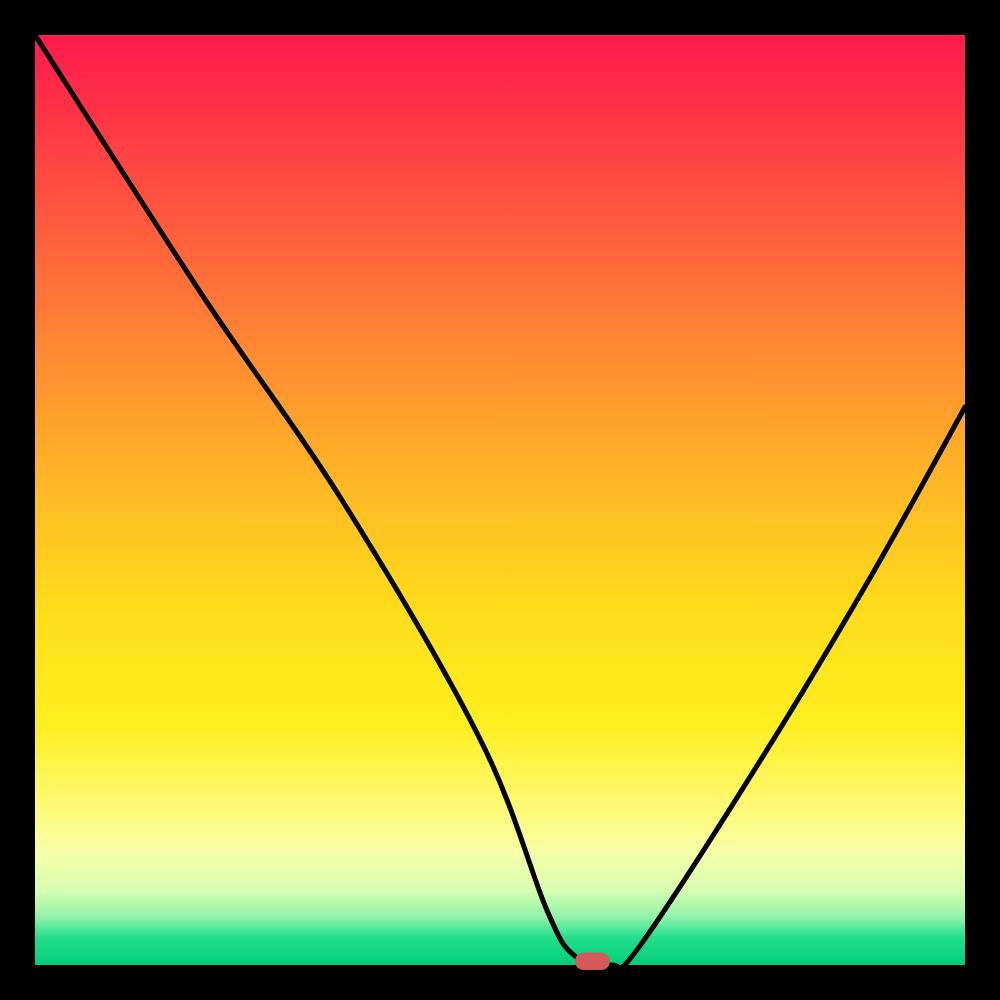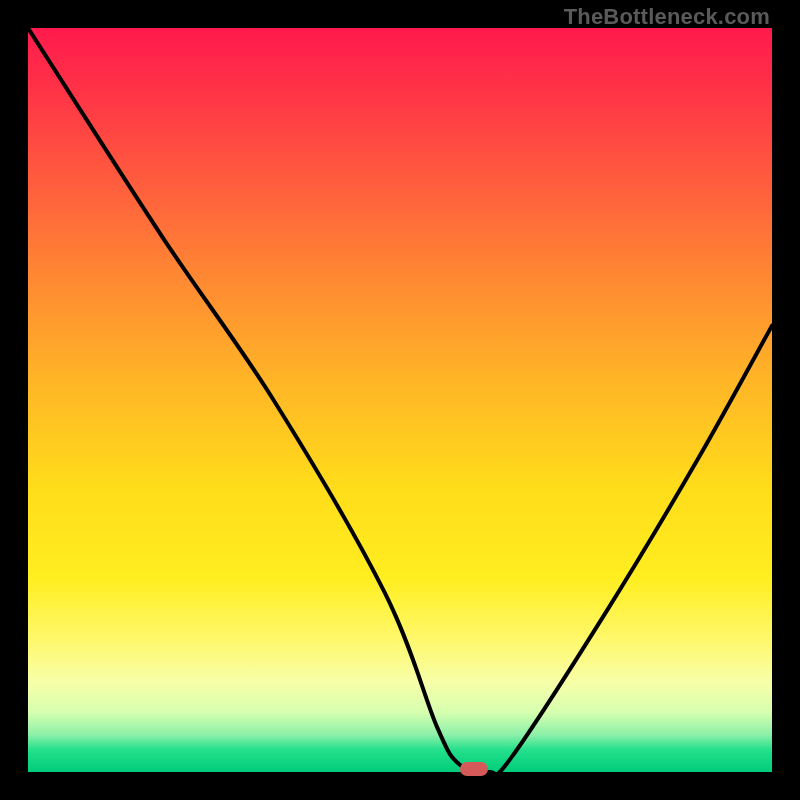--- a/index.html
+++ b/index.html
@@ -61,20 +61,19 @@
     width: 28px;
     height: 14px;
     background: #d45a5a;
     border-radius: 7px;
   }
 </style>
 </head>
 <body>
 
 <div class="frame">
-  <div class="watermark">TheBottleneck.com</div>
   <div class="plot">
     <svg class="curve" viewBox="0 0 744 744" preserveAspectRatio="none">
       <path id="curve-path" fill="none" stroke="#000" stroke-width="4" stroke-linejoin="round" stroke-linecap="round" d="M 0 0 C 22.319999999999997 34.720000000000006, 92.99999999999999 146.32000000000005, 133.92 208.32000000000005 C 174.83999999999997 270.32000000000005, 208.32 312.48, 245.52 372 C 282.72 431.52, 329.84 510.88000000000005, 357.12 565.44 C 384.40000000000003 620, 396.80000000000007 670.84, 409.20000000000005 699.36 C 421.6 727.88, 422.84 729.1199999999999, 431.52 736.56 C 440.2 744, 452.59999999999997 745.24, 461.28 744 C 469.96 742.76, 463.76 756.4, 483.6 729.12 C 503.44000000000005 701.84, 549.32 629.92, 580.32 580.3199999999999 C 611.32 530.7199999999999, 642.32 478.64000000000004, 669.6 431.52000000000004 C 696.88 384.40000000000003, 731.6 319.92, 744 297.6"></path>
     </svg>
     <div id="marker" class="marker" style="left: 432.4px; top: 734px;"></div>
   </div>
 </div>
 
 </body></html>

